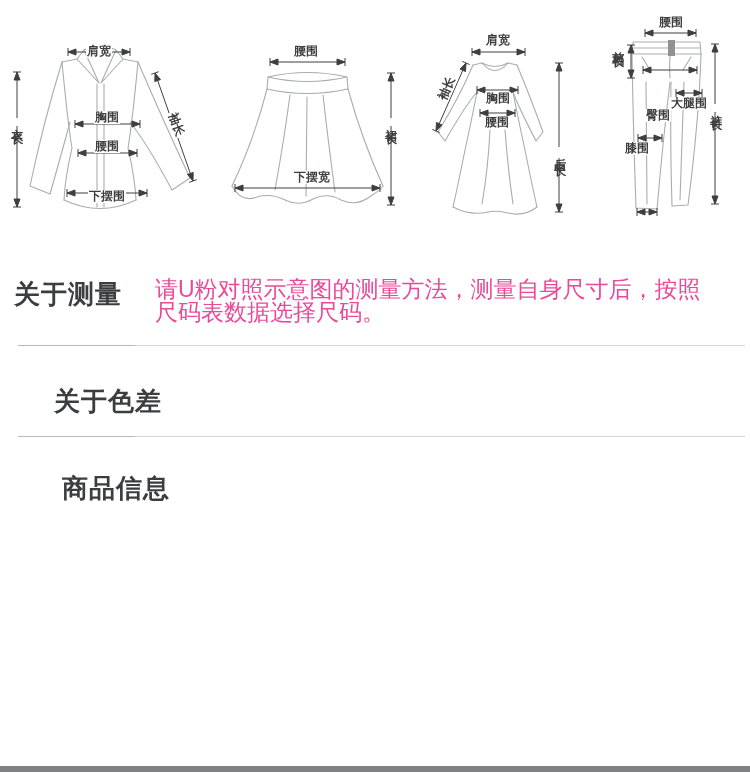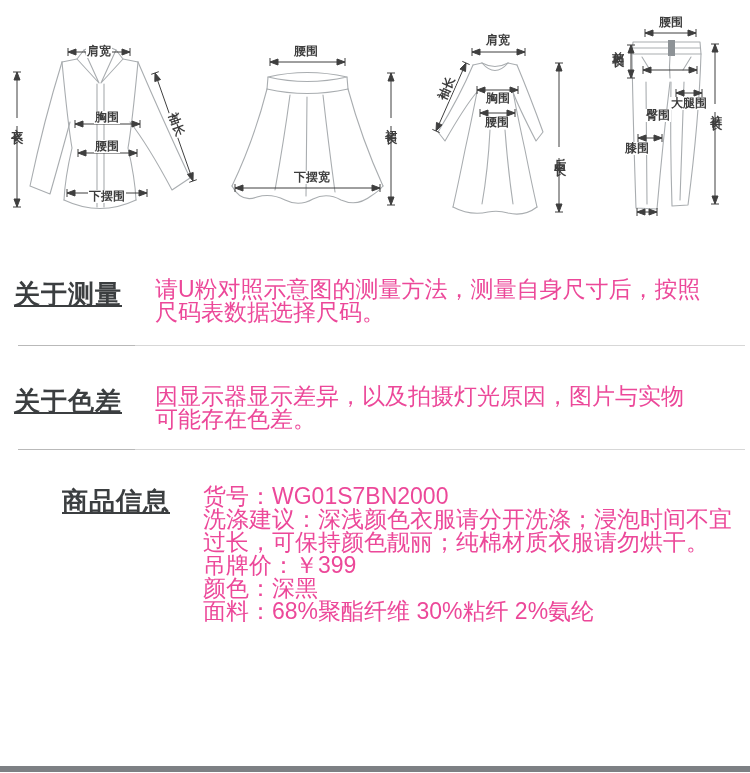--- a/index.html
+++ b/index.html
@@ -20,26 +20,26 @@
   .dim { stroke:#3f3f3f; stroke-width:1; fill:#3f3f3f; }
   .dlbl {
     position:absolute; font-size:12px; font-weight:600; color:#3d3d3d;
     line-height:1.1; background:#fff; padding:0 1px; white-space:nowrap;
   }
   .vert { writing-mode:vertical-rl; text-orientation:upright; letter-spacing:3px; padding:1px 0; }
   
   .sec { display:flex; align-items:flex-start; padding:38px 14px 21px 14px; }
   .sec .hd {
     flex:0 0 141px; font-size:26px; font-weight:bold; color:#3b3e40;
-    letter-spacing:1px; line-height:33px;text-decoration:underline;
+    letter-spacing:1px; line-height:33px;
   }
   .sec .bd {
     flex:0 1 auto; max-width:550px; font-size:23px; color:#ec4899; line-height:23px;
   }
-  .sec2 { padding-top:39px; padding-bottom:18px; }
+  .sec2 { padding-top:39px; padding-bottom:18px;margin-left:40px; }
   .sec3 { padding-top:35px; padding-bottom:0;margin-left:48px; }
   .divider { display:flex; height:1px; margin:0 5px 0 18px; }
   .divider .dl { width:117px; background:#b9b9b9; }
   .divider .dr { flex:1; background:#d7d7d7; }
   .footer-bar { position:absolute; left:0; right:0; bottom:1px; height:6px; background:#7d8084; }
 </style>
 </head>
 <body>
 
 <div class="sheet">
@@ -146,32 +146,24 @@
     <div class="hd">关于测量</div>
     <div class="bd">请U粉对照示意图的测量方法，测量自身尺寸后，按照尺码表数据选择尺码。</div>
   </div>
   <div class="divider">
       <span class="dl"></span>
       <span class="dr"></span>
     </div>
 
   <div class="sec sec2">
     <div class="hd">关于色差</div>
-    <div class="bd">因显示器显示差异，以及拍摄灯光原因，图片与实物可能存在色差。</div>
   </div>
   <div class="divider">
       <span class="dl"></span>
       <span class="dr"></span>
     </div>
 
   <div class="sec sec3">
     <div class="hd">商品信息</div>
-    <div class="bd">
-      <div>货号：WG01S7BN2000</div>
-      <div>洗涤建议：深浅颜色衣服请分开洗涤；浸泡时间不宜过长，可保持颜色靓丽；纯棉材质衣服请勿烘干。</div>
-      <div>吊牌价：￥399</div>
-      <div>颜色：深黑</div>
-      <div>面料：68%聚酯纤维 30%粘纤 2%氨纶</div>
-    </div>
   </div>
 
   <div class="footer-bar"></div>
 </div>
 
 </body></html>

